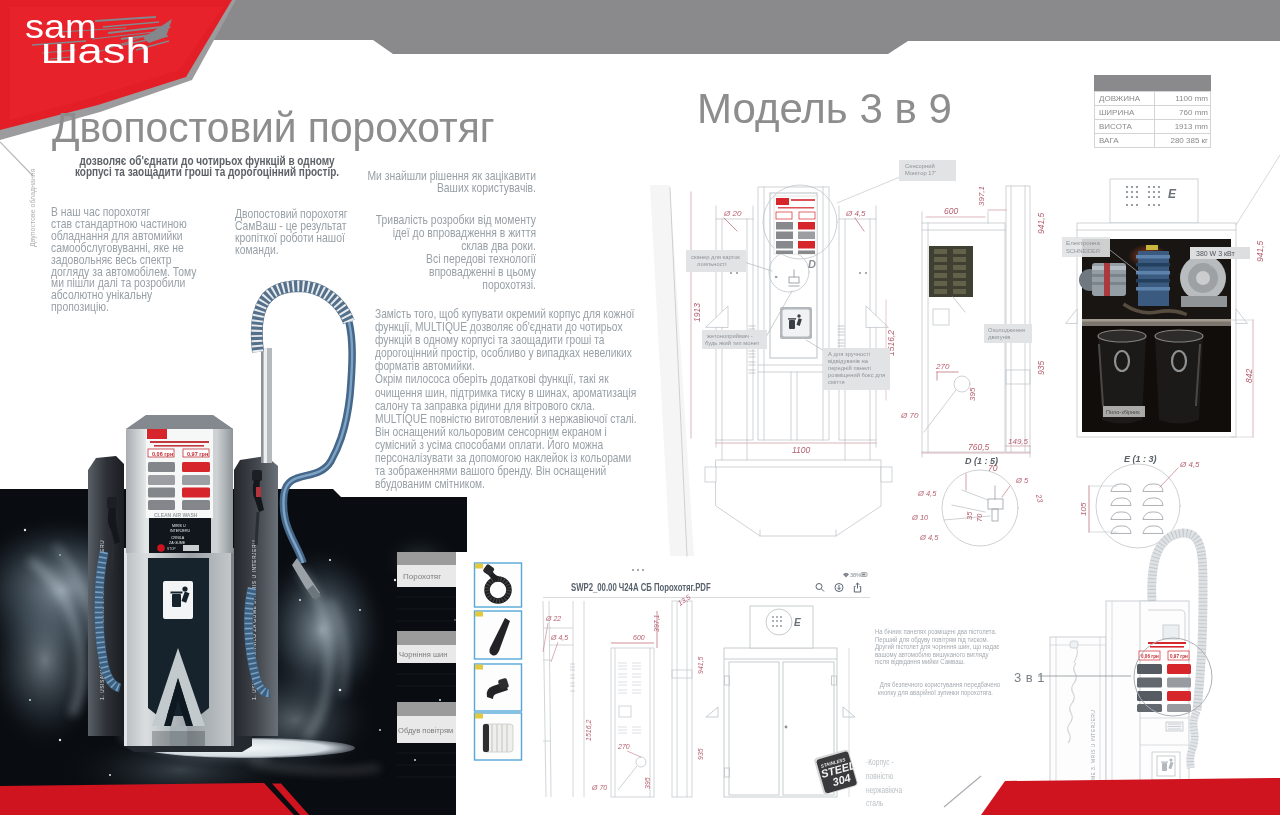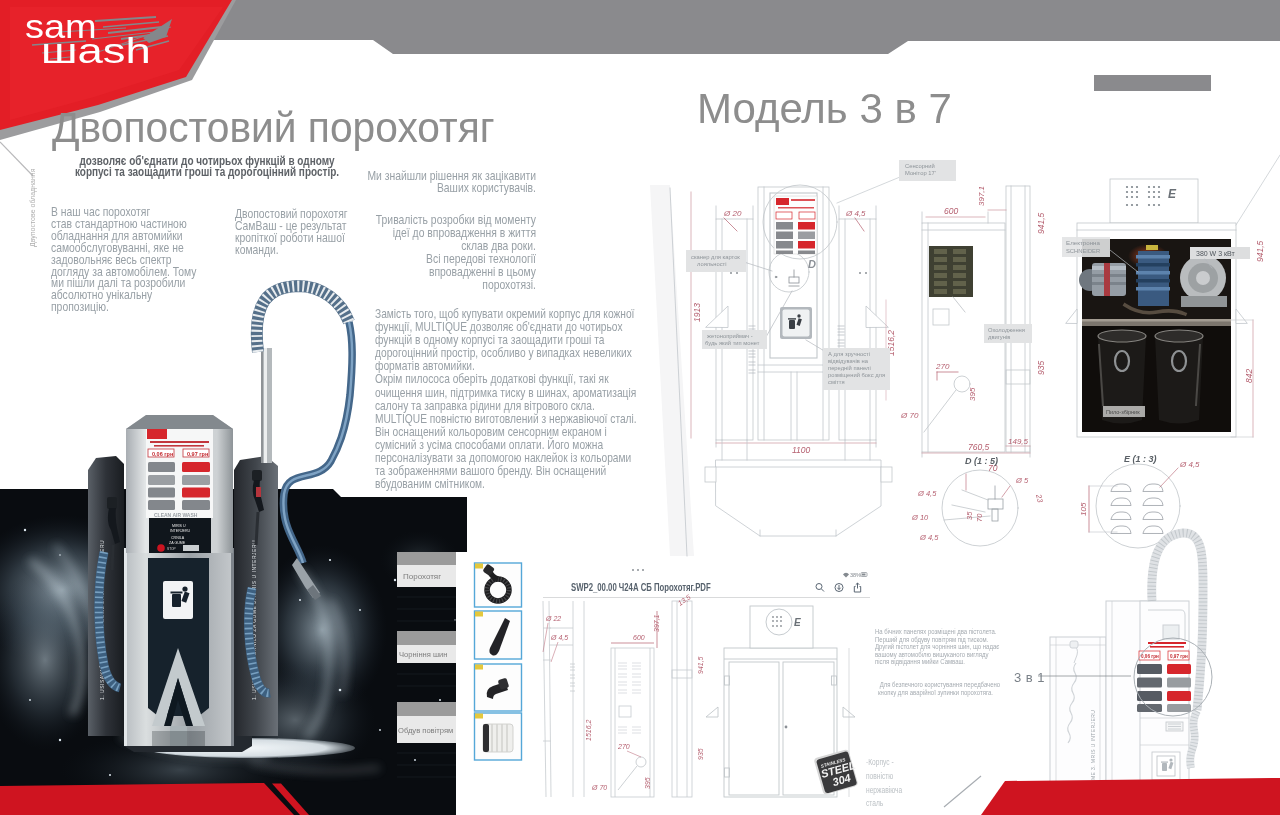--- a/index.html
+++ b/index.html
@@ -774,26 +774,46 @@
   <polygon points="272,783.5 281,783.5 309,815 300,815" fill="#cf1420"></polygon>
   <polygon points="981,815 1005,781 1280,778 1280,815" fill="#cf1420"></polygon>
   <line x1="944" y1="807" x2="981" y2="776" stroke="#a8adb2" stroke-width="1.2"></line>
 </g>
 </svg>
 
 <div class="abs" style="left:25px;top:8px;color:#fff;font-size:33px;letter-spacing:0px;transform:scaleX(1.15);transform-origin:left top;">sam</div>
 <div class="abs" style="left:41px;top:31px;color:#fff;font-size:35px;letter-spacing:0px;transform:scaleX(1.3);transform-origin:left top;">шash</div>
 
 <div class="abs" style="left:52px;top:104px;font-size:42px;color:#8d8d8d;transform:scaleX(0.97);transform-origin:left top;white-space:nowrap;">Двопостовий порохотяг</div>
-<div class="abs" style="left:697px;top:85px;font-size:42px;color:#8d8d8d;white-space:nowrap;">Модель 3 в 7</div>
+<div class="abs" style="left:697px;top:85px;font-size:42px;color:#8d8d8d;white-space:nowrap;">Модель 3 в 9</div>
 
 <div class="abs" style="left:59px;top:156px;width:400px;text-align:center;font-size:13.5px;font-weight:bold;color:#5e6267;line-height:10.5px;transform:scaleX(0.74);transform-origin:left top;">дозволяє об'єднати до чотирьох функцій в одному<br>корпусі та заощадити гроші та дорогоцінний простір.</div>
 
 <div class="abs" style="left:1094px;top:75px;width:117px;">
   <div style="height:15.5px;background:#8a8a8d;"></div>
+  <table style="border-collapse:collapse;width:100%;font-size:8px;color:#8a8a8a;table-layout:fixed;">
+    <tbody>
+        <tr style="height:14.2px;">
+          <td style="border:0.5px solid #d4d4d4;padding:0 0 0 4px;width:55px;">ДОВЖИНА</td>
+          <td style="border:0.5px solid #d4d4d4;padding:0 2px 0 0;text-align:right;">1100 mm</td>
+        </tr>
+    <tr style="height:14.2px;">
+          <td style="border:0.5px solid #d4d4d4;padding:0 0 0 4px;">ШИРИНА</td>
+          <td style="border:0.5px solid #d4d4d4;padding:0 2px 0 0;text-align:right;">760 mm</td>
+        </tr>
+    <tr style="height:14.2px;">
+          <td style="border:0.5px solid #d4d4d4;padding:0 0 0 4px;">ВИСОТА</td>
+          <td style="border:0.5px solid #d4d4d4;padding:0 2px 0 0;text-align:right;">1913 mm</td>
+        </tr>
+    <tr style="height:14.2px;">
+          <td style="border:0.5px solid #d4d4d4;padding:0 0 0 4px;">ВАГА</td>
+          <td style="border:0.5px solid #d4d4d4;padding:0 2px 0 0;text-align:right;">280 385 кг</td>
+        </tr>
+  </tbody>
+    </table>
 </div>
 
 <div class="abs" style="left:29px;top:247px;font-size:7px;color:#adadad;white-space:nowrap;transform:rotate(-90deg);transform-origin:0 0;">Двупостове обладнання</div>
 
 <div class="abs gtxt cond" style="left:51px;top:206px;font-size:12.8px;line-height:11.9px;">В наш час порохотяг<br>став стандартною частиною<br>обладнання для автомийки<br>самообслуговуванні, яке не<br>задовольняє весь спектр<br>догляду за автомобілем. Тому<br>ми пішли далі та розробили<br>абсолютно унікальну<br>пропозицію.</div>
 
 <div class="abs gtxt cond" style="left:235px;top:208px;font-size:12.8px;line-height:11.9px;">Двопостовий порохотяг<br>СамВаш - це результат<br>кропіткої роботи нашої<br>команди.</div>
 
 <div class="abs gtxt condr" style="left:256px;top:170px;width:280px;font-size:12.8px;line-height:12.3px;text-align:right;">Ми знайшли рішення як зацікавити<br>Ваших користувачів.</div>
 

